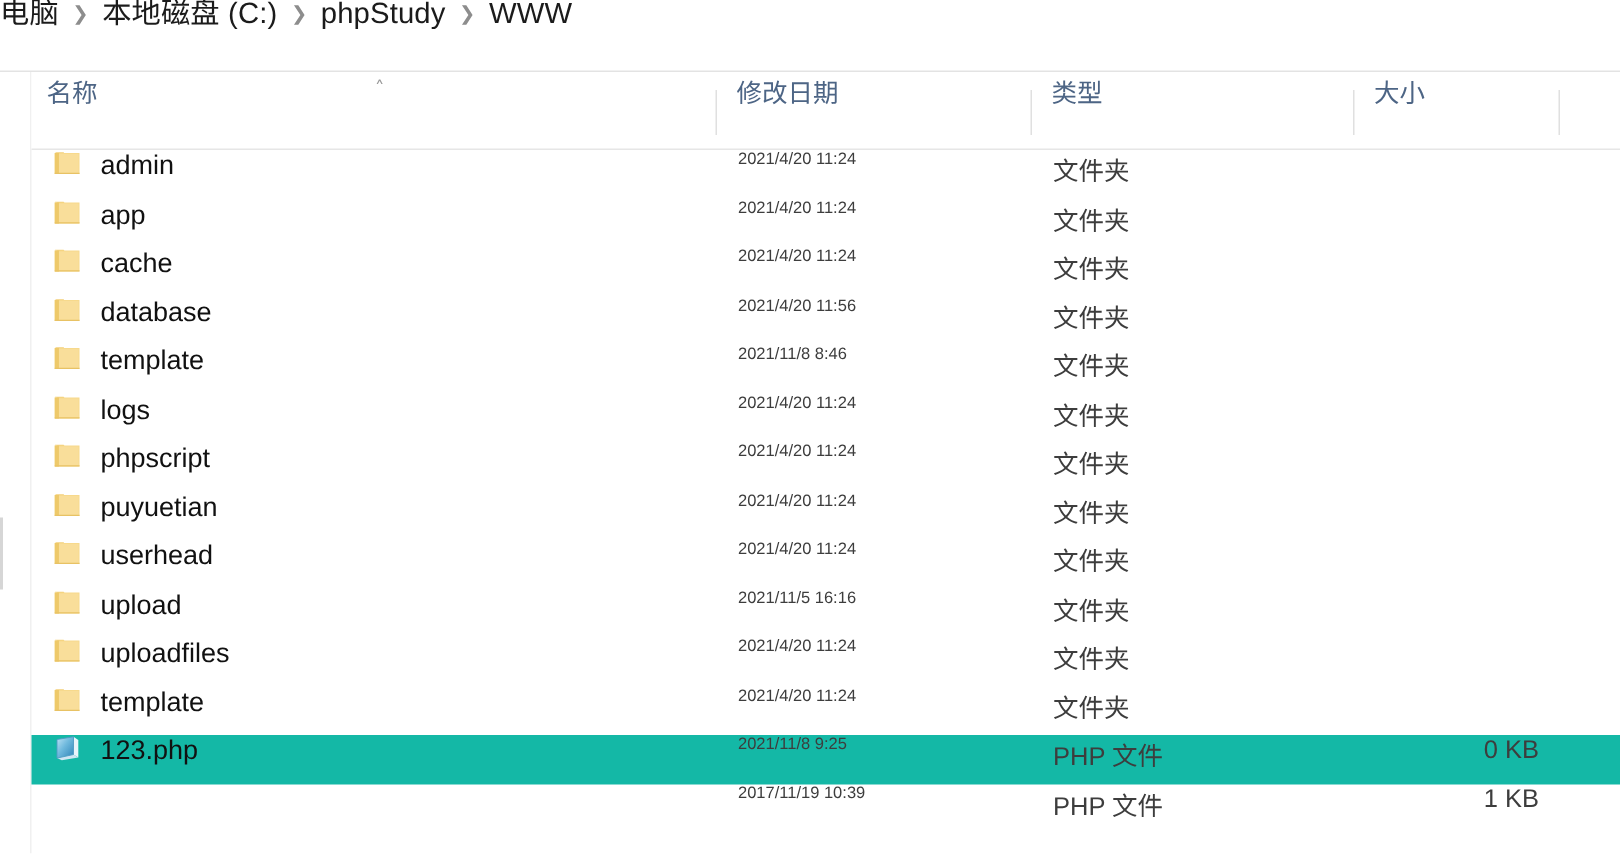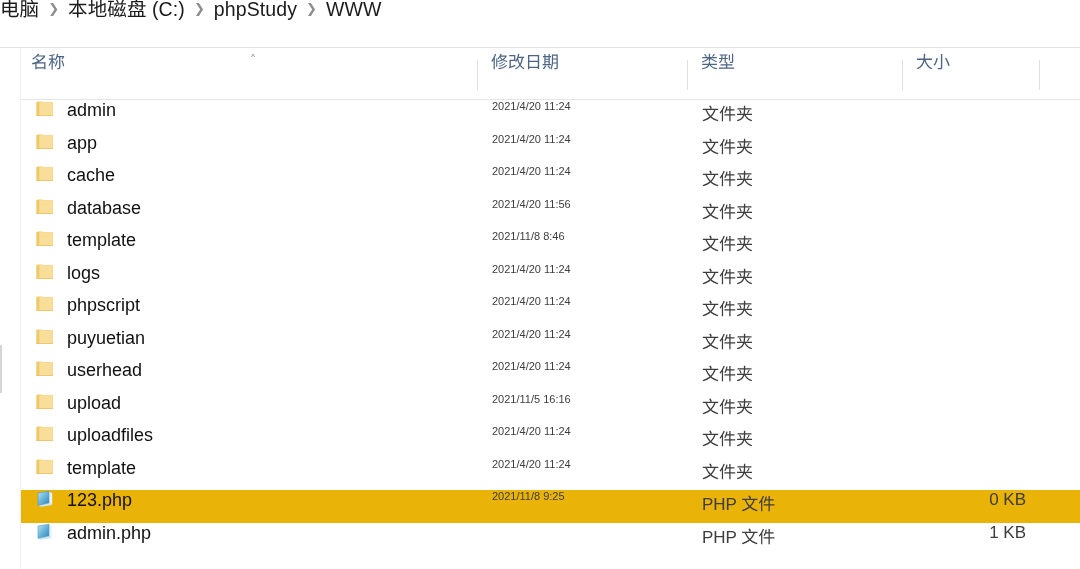--- a/index.html
+++ b/index.html
@@ -139,21 +139,21 @@
     width: 1059px;
     height: 469px;
   }
   .row {
     position: relative;
     height: 32.5px;
     width: 1059px;
     display: block;
   }
   .row.selected {
-    background: #eab308;
+    background: #14b8a6;
   }
   .cell {
     position: absolute;
     top: 0;
     height: 32.5px;
     display: flex;
     align-items: flex-start;
     box-sizing: border-box;
     white-space: nowrap;
     overflow: hidden;
@@ -460,34 +460,17 @@
             <path d="M3.0 3.0 L14.0 1.2 L14.0 13.0 L3.0 15.4 Z" fill="none" stroke="#4f9ac4" stroke-width="0.6"></path>
           </svg>
         </span>
         <span>123.php</span>
       </div>
       <div class="cell cell-date">2021/11/8 9:25</div>
       <div class="cell cell-type">PHP 文件</div>
       <div class="cell cell-size">0 KB</div>
     </div>
     <div class="row">
-      <div class="cell cell-name">
-        <span class="icon">
-          <svg width="20" height="18" viewBox="0 0 20 18">
-            <defs>
-              <linearGradient id="phpg2" x1="0" y1="0" x2="1" y2="1">
-                <stop offset="0%" stop-color="#bfe3f5"></stop>
-                <stop offset="45%" stop-color="#6fb9dd"></stop>
-                <stop offset="100%" stop-color="#2f84b8"></stop>
-              </linearGradient>
-            </defs>
-            <path d="M3.0 3.0 L14.0 1.2 L14.0 13.0 L3.0 15.4 Z" fill="url(#phpg2)"></path>
-            <path d="M14.0 1.2 L17.2 3.4 L17.2 15.0 L14.0 13.0 Z" fill="#e9f4fb"></path>
-            <path d="M3.0 15.4 L14.0 13.0 L17.2 15.0 L6.2 16.8 Z" fill="#cfe6f3"></path>
-            <path d="M3.0 3.0 L14.0 1.2 L14.0 13.0 L3.0 15.4 Z" fill="none" stroke="#4f9ac4" stroke-width="0.6"></path>
-          </svg>
-        </span>
-        <span>admin.php</span>
-      </div>
+      <div class="cell cell-date">2017/11/19 10:39</div>
       <div class="cell cell-type">PHP 文件</div>
       <div class="cell cell-size">1 KB</div>
     </div>
   </div>
 
 </body></html>

